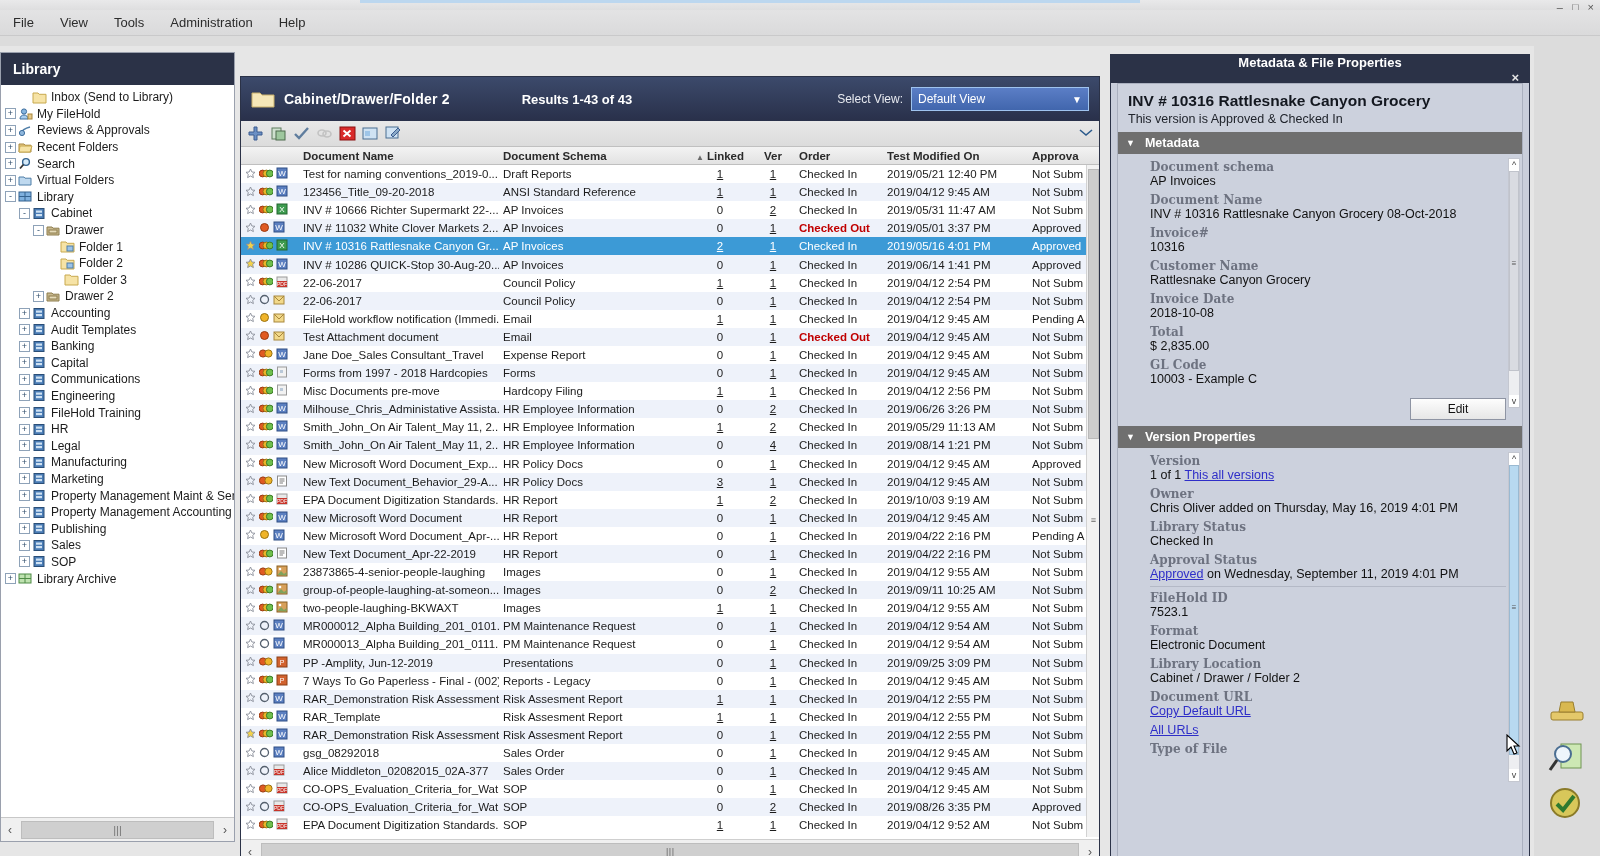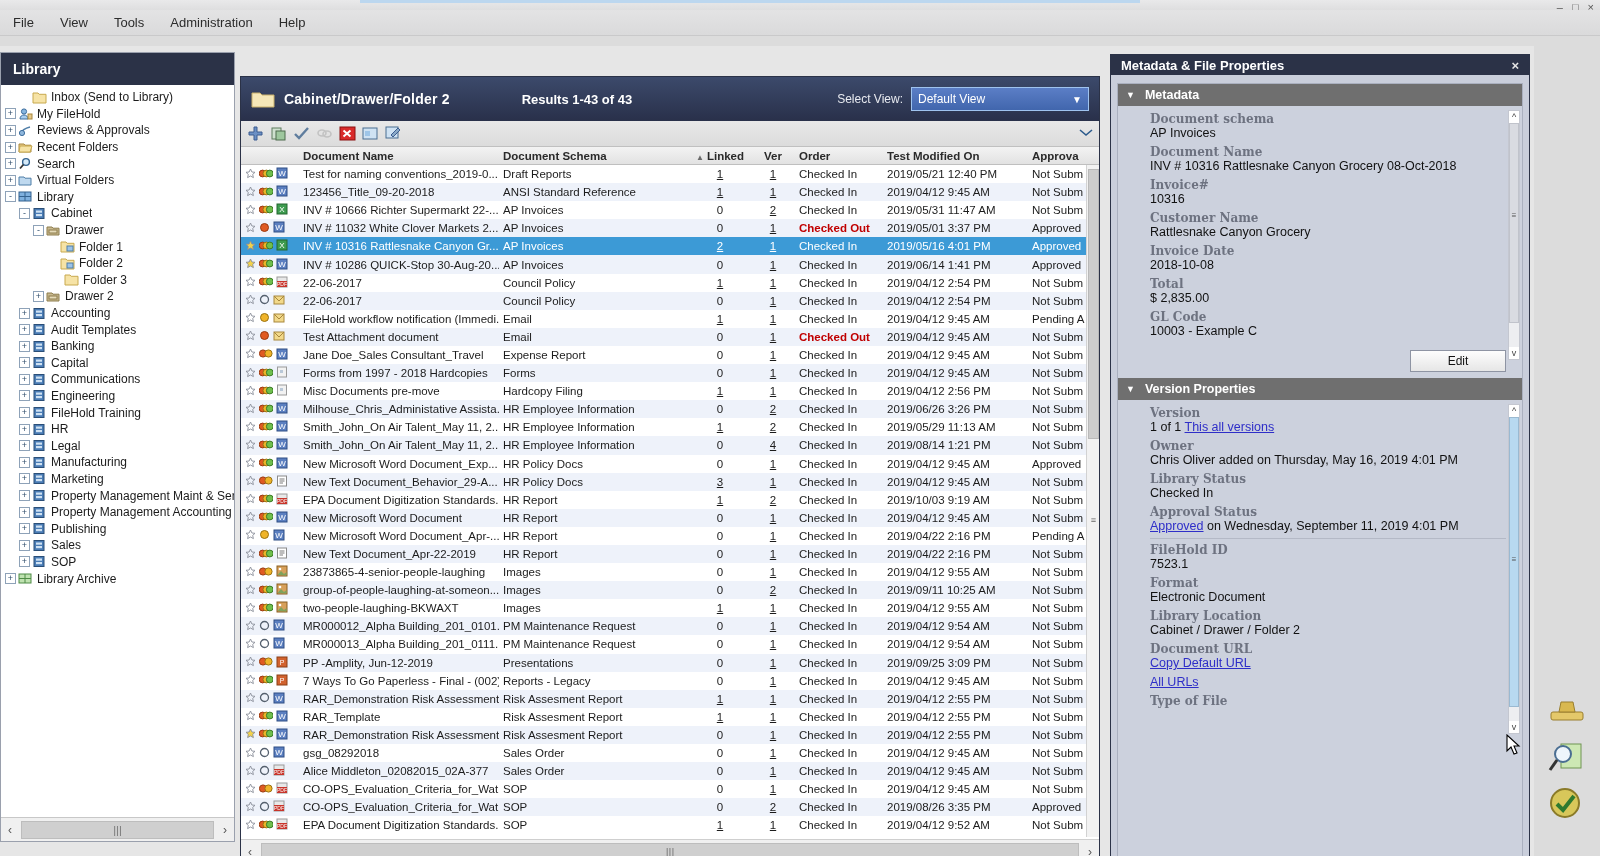--- a/index.html
+++ b/index.html
@@ -176,23 +176,23 @@
     background: #f0f0f0; border-top: 1px solid #cfcfcf;
     display: flex; align-items: center;
   }
 
   
   .right-panel {
     position: absolute; left: 1110px; top: 8px; width: 420px; height: 806px;
     background: #c9cedb; border: 1px solid #2b3247;
   }
   .right-header {
-    height: 20px; background: #2b3247; color: #fff;
+    height: 28px; background: #2b3247; color: #fff;
     display: flex; align-items: center; padding: 0 10px;
-    font-size: 13px; font-weight: bold;
+    font-size: 13px; font-weight: bold; flex-direction: column;
   }
   .right-close { margin-left: auto; font-size: 13px; color: #e5e5e5; }
   .right-body { position: absolute; top: 28px; left: 6px; right: 6px; bottom: 2px;
                 background: #ccd1dd; border: 1px solid #aab0bf; overflow: hidden; }
   .doc-title { font-size: 15.5px; font-weight: bold; color: #13171f; padding: 8px 10px 0 10px; }
   .doc-sub { font-size: 12.5px; color: #20242c; padding: 2px 10px 6px 10px; }
   .section-bar {
     height: 22px; background: #6f6f6f; color: #fff; display: flex; align-items: center;
     padding-left: 8px; font-size: 12.5px; font-weight: bold; gap: 10px;
   }
@@ -1509,20 +1509,22 @@
         <div class="arrow-btn">›</div>
       </div>
     </div>
 
     <div class="right-panel">
       <div class="right-header">
         <span>Metadata &amp; File Properties</span>
         <span class="right-close">×</span>
       </div>
       <div class="right-body">
+        <div class="doc-title">INV # 10316 Rattlesnake Canyon Grocery</div>
+        <div class="doc-sub">This version is Approved &amp; Checked In</div>
 
         <div class="section-bar">
           <span class="tri">▼</span>
           <span>Metadata</span>
         </div>
         <div style="position:relative;height:272px;">
           <div class="mdlist" id="md-fields-0">
               <div class="fld-label">Document schema</div>
               <div class="fld-value"><span>AP Invoices</span></div>
               <div class="fld-label">Document Name</div>

